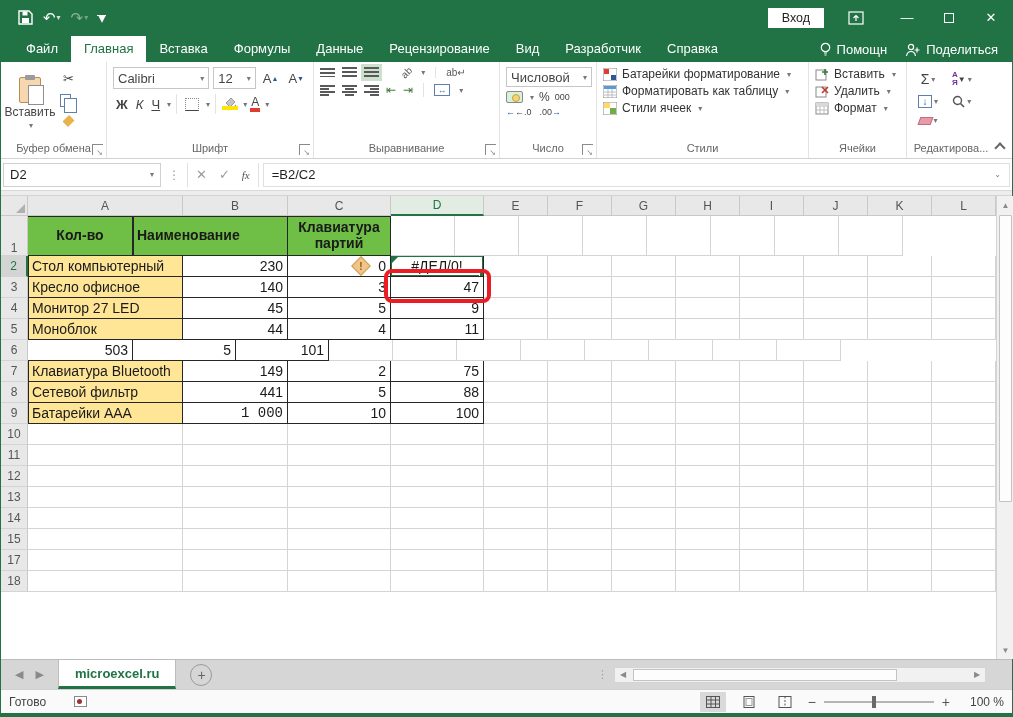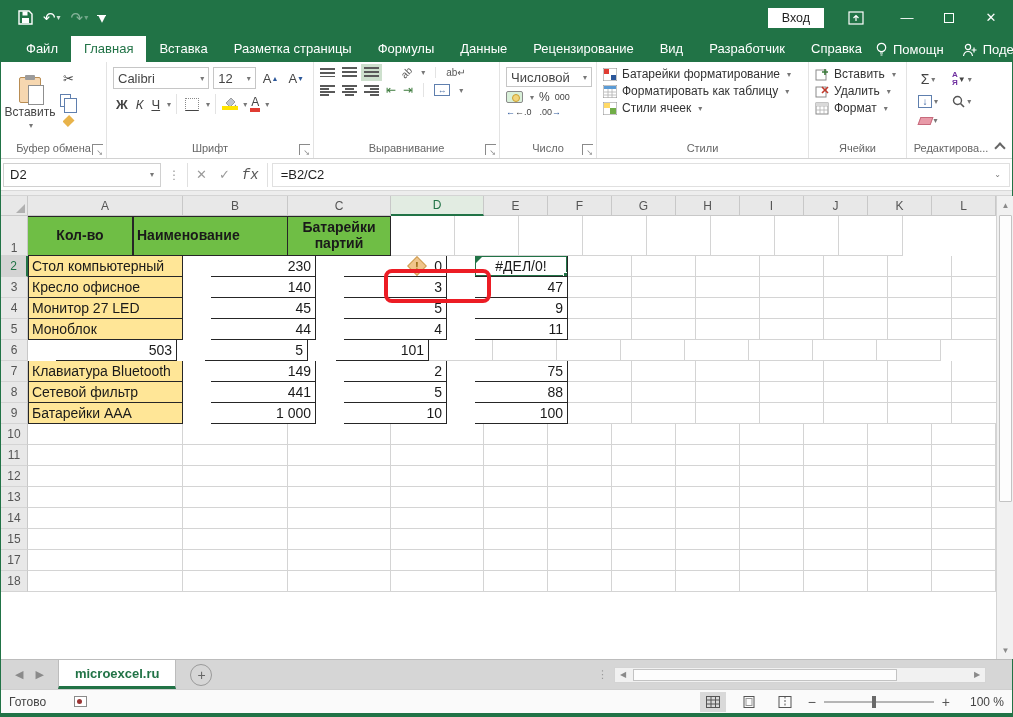--- a/index.html
+++ b/index.html
@@ -86,42 +86,42 @@
   .i-eraser { width:13px; height:8px; background:#e89aa8; border:1px solid #c76a7c; transform:skewX(-20deg); }
   .collapse { margin-left:auto; display:flex; align-items:flex-end; padding:0 8px 6px 0; }
   .chev-up { width:8px; height:8px; border-left:2px solid #666; border-top:2px solid #666; transform:rotate(45deg); }
 
   
   .formulabar { height:32px; background:#fff; display:flex; align-items:center; padding:3px 2px; gap:4px; border-bottom:1px solid #d9d9d9; flex:none; }
   .namebox { width:158px; height:24px; border:1px solid #d0d0d0; background:#fff; display:flex; align-items:center; padding:0 6px; font-size:13px; color:#1e1e1e; }
   .namebox .dd { margin-left:auto; }
   .fb-dots { color:#9a9a9a; font-size:12px; padding:0 3px; }
   .fb-btns { display:flex; align-items:center; gap:12px; padding:0 8px; color:#9a9a9a; border:1px solid #e0e0e0; border-top:none; border-bottom:none; height:24px; }
-  .fx { font-style:italic; font-family:Liberation Mono, monospace; color:#555; font-size:14px; }
+  .fx { font-style:italic; font-family:Liberation Serif, serif; color:#555; font-size:11px; }
   .fb-input { flex:1; height:24px; border:1px solid #e0e0e0; background:#fff; display:flex; align-items:center; padding:0 8px; font-size:13px; color:#1e1e1e; }
   .fb-input .dd { margin-left:auto; }
   .gap-strip { height:5px; background:#ededed; border-bottom:1px solid #d4d4d4; flex:none; }
 
   
   .gridwrap { flex:1; display:flex; position:relative; background:#fff; }
   .gridmain { width:995px; display:flex; flex-direction:column; }
   .colheads { height:20px; display:flex; flex:none; background:#e8e8e8; }
   .corner { width:27px; flex:none; border-right:1px solid #c8c8c8; border-bottom:1px solid #c8c8c8; position:relative; background:#e8e8e8; }
   .corner::after { content:""; position:absolute; right:2px; bottom:2px; border-style:solid; border-width:0 0 9px 9px; border-color:transparent transparent #b0b0b0 transparent; }
   .colh { flex:none; display:flex; align-items:center; justify-content:center; font-size:12px; color:#555; border-right:1px solid #c8c8c8; border-bottom:1px solid #c8c8c8; background:#e8e8e8; }
   .colh.sel { background:#e2ece2; color:#217346; border-bottom:2px solid #217346; }
   .rowsarea { flex:1; overflow:hidden; position:relative; }
   .grow { display:flex; }
   .rownum { width:27px; flex:none; display:flex; align-items:center; justify-content:center; font-size:12px; color:#555; background:#e8e8e8; border-right:1px solid #c8c8c8; border-bottom:1px solid #d4d4d4; }
   .rownum.sel { background:#d4d4d4; color:#217346; border-right:2px solid #217346; }
   .cell { flex:none; border-right:1px solid #d4d4d4; border-bottom:1px solid #d4d4d4; font-size:14px; color:#1a1a1a; display:flex; align-items:center; padding:0 4px; overflow:hidden; white-space:nowrap; background:#fff; position:relative; }
   .cell.th { background:#6fbe45; font-weight:bold; justify-content:center; text-align:center; line-height:1.12; white-space:normal; border-right:1px solid #262626; border-bottom:1px solid #262626; border-top:1px solid #262626; }
   .cell.th-left { justify-content:flex-start; text-align:left; }
   .cell.c-name { background:#ffe697; border-right:1px solid #262626; border-bottom:1px solid #262626; }
-  .cell.c-num { justify-content:flex-end; border-right:1px solid #262626; border-bottom:1px solid #262626;margin-left:28px; }
+  .cell.c-num { justify-content:flex-end; border-right:1px solid #262626; border-bottom:1px solid #262626; }
   .cell.c-err { justify-content:center; }
   .cell.bL { border-left:1px solid #262626; padding-left:3px; }
   .warn { width:14px; height:14px; background:#f0c48a; border:1px solid #cf9f56; transform:rotate(45deg); position:relative; margin-right:10px; flex:none; }
   .warn::after { content:"!"; position:absolute; left:0; top:0; width:100%; height:100%; transform:rotate(-45deg); display:flex; align-items:center; justify-content:center; font-size:10px; font-weight:bold; color:#8a5b00; }
   .selbox { position:absolute; inset:-1px; border:2px solid #217346; pointer-events:none; }
   .selbox .handle { position:absolute; right:-2px; bottom:-2px; width:5px; height:5px; background:#217346; border:1px solid #fff; }
   .errtri { position:absolute; left:1px; top:1px; border-style:solid; border-width:6px 6px 0 0; border-color:#217346 transparent transparent transparent; }
   .red-annot { position:absolute; border:4px solid #ec1c24; border-radius:8px; pointer-events:none; z-index:5; }
   
   .vscroll { width:18px; flex:none; background:#f1f1f1; border-left:1px solid #d4d4d4; display:flex; flex-direction:column; }
@@ -189,21 +189,20 @@
         </span>
       <span class="wbtn">✕</span>
     </div>
   </div>
 
   <div class="tabstrip">
     <div style="display:flex;align-items:flex-end;padding-left:12px;">
         <div class="rtab">Файл</div>
         <div class="rtab active">Главная</div>
         <div class="rtab">Вставка</div>
-        <div class="rtab">Разметка страницы</div>
         <div class="rtab">Формулы</div>
         <div class="rtab">Данные</div>
         <div class="rtab">Рецензирование</div>
         <div class="rtab">Вид</div>
         <div class="rtab">Разработчик</div>
         <div class="rtab">Справка</div>
       </div>
     <div class="tabstrip-right">
       <span class="ts-item">
         <svg width="13" height="15" viewBox="0 0 13 15">
@@ -482,21 +481,21 @@
           <div class="colh" style="width: 64px;">I</div>
           <div class="colh" style="width: 64px;">J</div>
           <div class="colh" style="width: 64px;">K</div>
           <div class="colh" style="width: 64px;">L</div>
         </div>
       <div class="rowsarea">
           <div class="grow" style="height: 40px;">
             <div class="rownum" style="align-items: flex-end;">1</div>
             <div class="cell th" style="width: 105px;">Кол-во</div>
             <div class="cell th th-left bL" style="width: 155px;">Наименование</div>
-            <div class="cell th" style="width: 103px;">Батарейки партий</div>
+            <div class="cell th" style="width: 103px;">Клавиатура партий</div>
             <div class="cell" style="width: 64px;"></div>
             <div class="cell" style="width: 64px;"></div>
             <div class="cell" style="width: 64px;"></div>
             <div class="cell" style="width: 64px;"></div>
             <div class="cell" style="width: 64px;"></div>
             <div class="cell" style="width: 64px;"></div>
             <div class="cell" style="width: 64px;"></div>
             <div class="cell" style="width: 64px;"></div>
           </div>
           <div class="grow" style="height: 21px;">
@@ -563,21 +562,21 @@
             <div class="cell" style="width: 64px;"></div>
             <div class="cell" style="width: 64px;"></div>
             <div class="cell" style="width: 64px;"></div>
             <div class="cell" style="width: 64px;"></div>
             <div class="cell" style="width: 64px;"></div>
             <div class="cell" style="width: 64px;"></div>
             <div class="cell" style="width: 64px;"></div>
           </div>
           <div class="grow" style="height: 21px;">
             <div class="rownum">6</div>
-            <div class="cell c-num" style="width: 121px; text-align: right;">503</div>
+            <div class="cell c-num" style="width: 105px; text-align: right;">503</div>
             <div class="cell c-num" style="width: 103px;">5</div>
             <div class="cell c-num" style="width: 93px;">101</div>
             <div class="cell" style="width: 64px;"></div>
             <div class="cell" style="width: 64px;"></div>
             <div class="cell" style="width: 64px;"></div>
             <div class="cell" style="width: 64px;"></div>
             <div class="cell" style="width: 64px;"></div>
             <div class="cell" style="width: 64px;"></div>
             <div class="cell" style="width: 64px;"></div>
             <div class="cell" style="width: 64px;"></div>
@@ -608,21 +607,21 @@
             <div class="cell" style="width: 64px;"></div>
             <div class="cell" style="width: 64px;"></div>
             <div class="cell" style="width: 64px;"></div>
             <div class="cell" style="width: 64px;"></div>
             <div class="cell" style="width: 64px;"></div>
             <div class="cell" style="width: 64px;"></div>
           </div>
           <div class="grow" style="height: 21px;">
             <div class="rownum">9</div>
             <div class="cell c-name bL" style="width: 155px;">Батарейки AAA</div>
-            <div class="cell c-num" style="width: 105px;">1 000</div>
+            <div class="cell c-num" style="width: 105px; font-family: Liberation Mono, monospace;">1 000</div>
             <div class="cell c-num" style="width: 103px;">10</div>
             <div class="cell c-num" style="width: 93px;">100</div>
             <div class="cell" style="width: 64px;"></div>
             <div class="cell" style="width: 64px;"></div>
             <div class="cell" style="width: 64px;"></div>
             <div class="cell" style="width: 64px;"></div>
             <div class="cell" style="width: 64px;"></div>
             <div class="cell" style="width: 64px;"></div>
             <div class="cell" style="width: 64px;"></div>
             <div class="cell" style="width: 64px;"></div>

